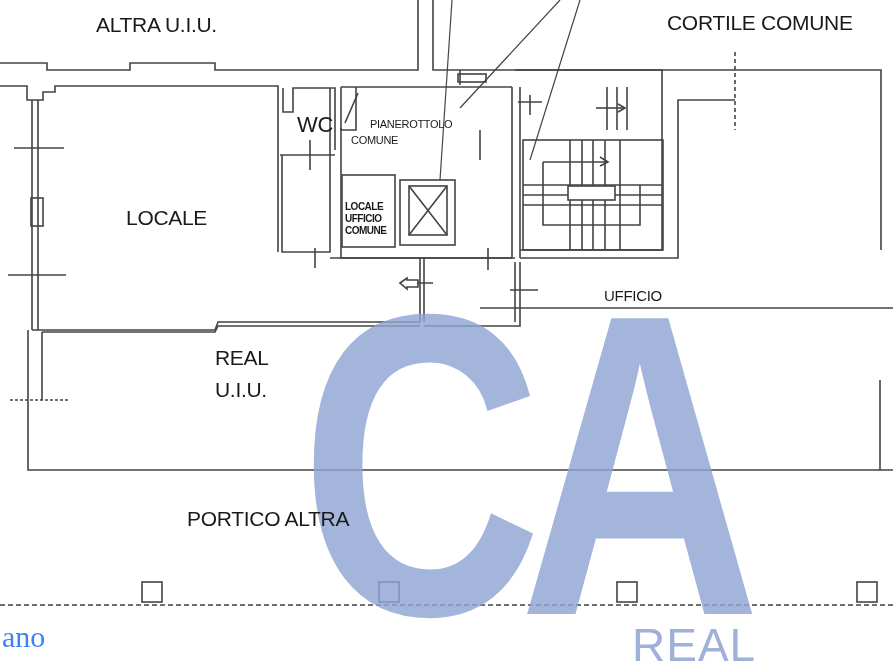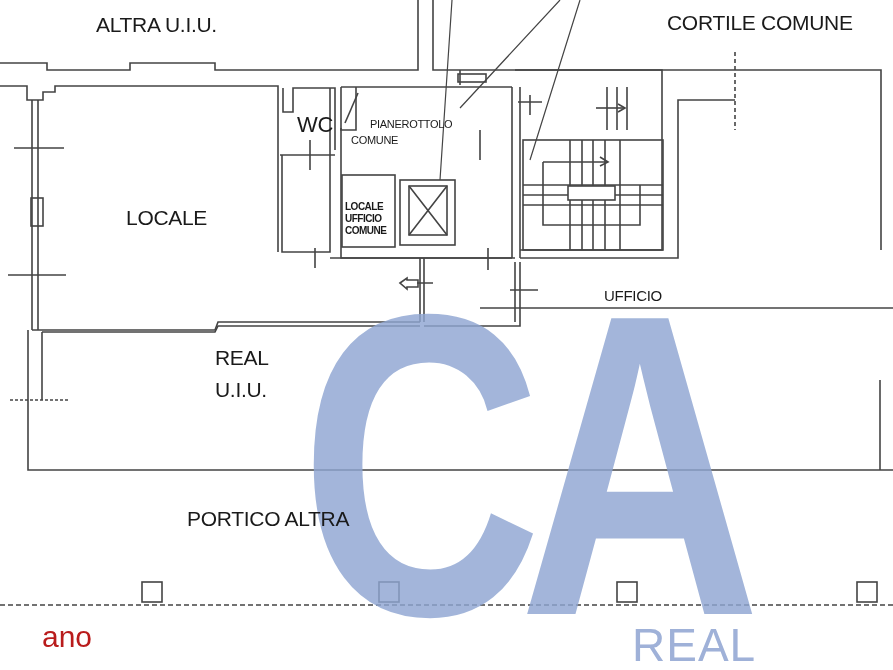--- a/index.html
+++ b/index.html
@@ -4,21 +4,21 @@
 <style>
   html, body { margin: 0; padding: 0; background: #ffffff; }
   body { width: 893px; height: 670px; overflow: hidden; position: relative; font-family: "Liberation Sans", sans-serif; }
   #plan { position: absolute; left: 0; top: 0; width: 893px; height: 670px; }
   .lbl { position: absolute; color: #1a1a1a; white-space: nowrap; font-family: "Liberation Sans", sans-serif; letter-spacing: -0.3px; }
   .big { font-size: 21px; }
   .sm { font-size: 11px; }
   .xs { font-size: 10px; line-height: 10px; font-weight: bold; letter-spacing: -0.5px; }
   .wm { position: absolute; font-family: "Liberation Sans", sans-serif; font-weight: bold; color: #8fa6d2; opacity: 0.82; }
   .wm-sub { position: absolute; font-family: "Liberation Sans", sans-serif; color: #9fb1d8; font-size: 46px; letter-spacing: 1px; }
-  .caption { position: absolute; font-family: Liberation Sans, sans-serif; font-size: 30px; color: #b91c1c; margin-left: 40px; }
+  .caption { position: absolute; font-family: Liberation Serif, serif; font-size: 30px; color: #3b82f6; }
 </style>
 </head>
 <body>
 
 <svg id="plan" viewBox="0 0 893 670" xmlns="http://www.w3.org/2000/svg">
   <g stroke="#444" stroke-width="1.6" fill="none">
 
     <path d="M0,63 L47,63 L47,70 L130,70 L130,63 L215,63 L215,70 L418,70 L418,0"></path>
     <path d="M433,0 L433,70 L662,70"></path>
 

